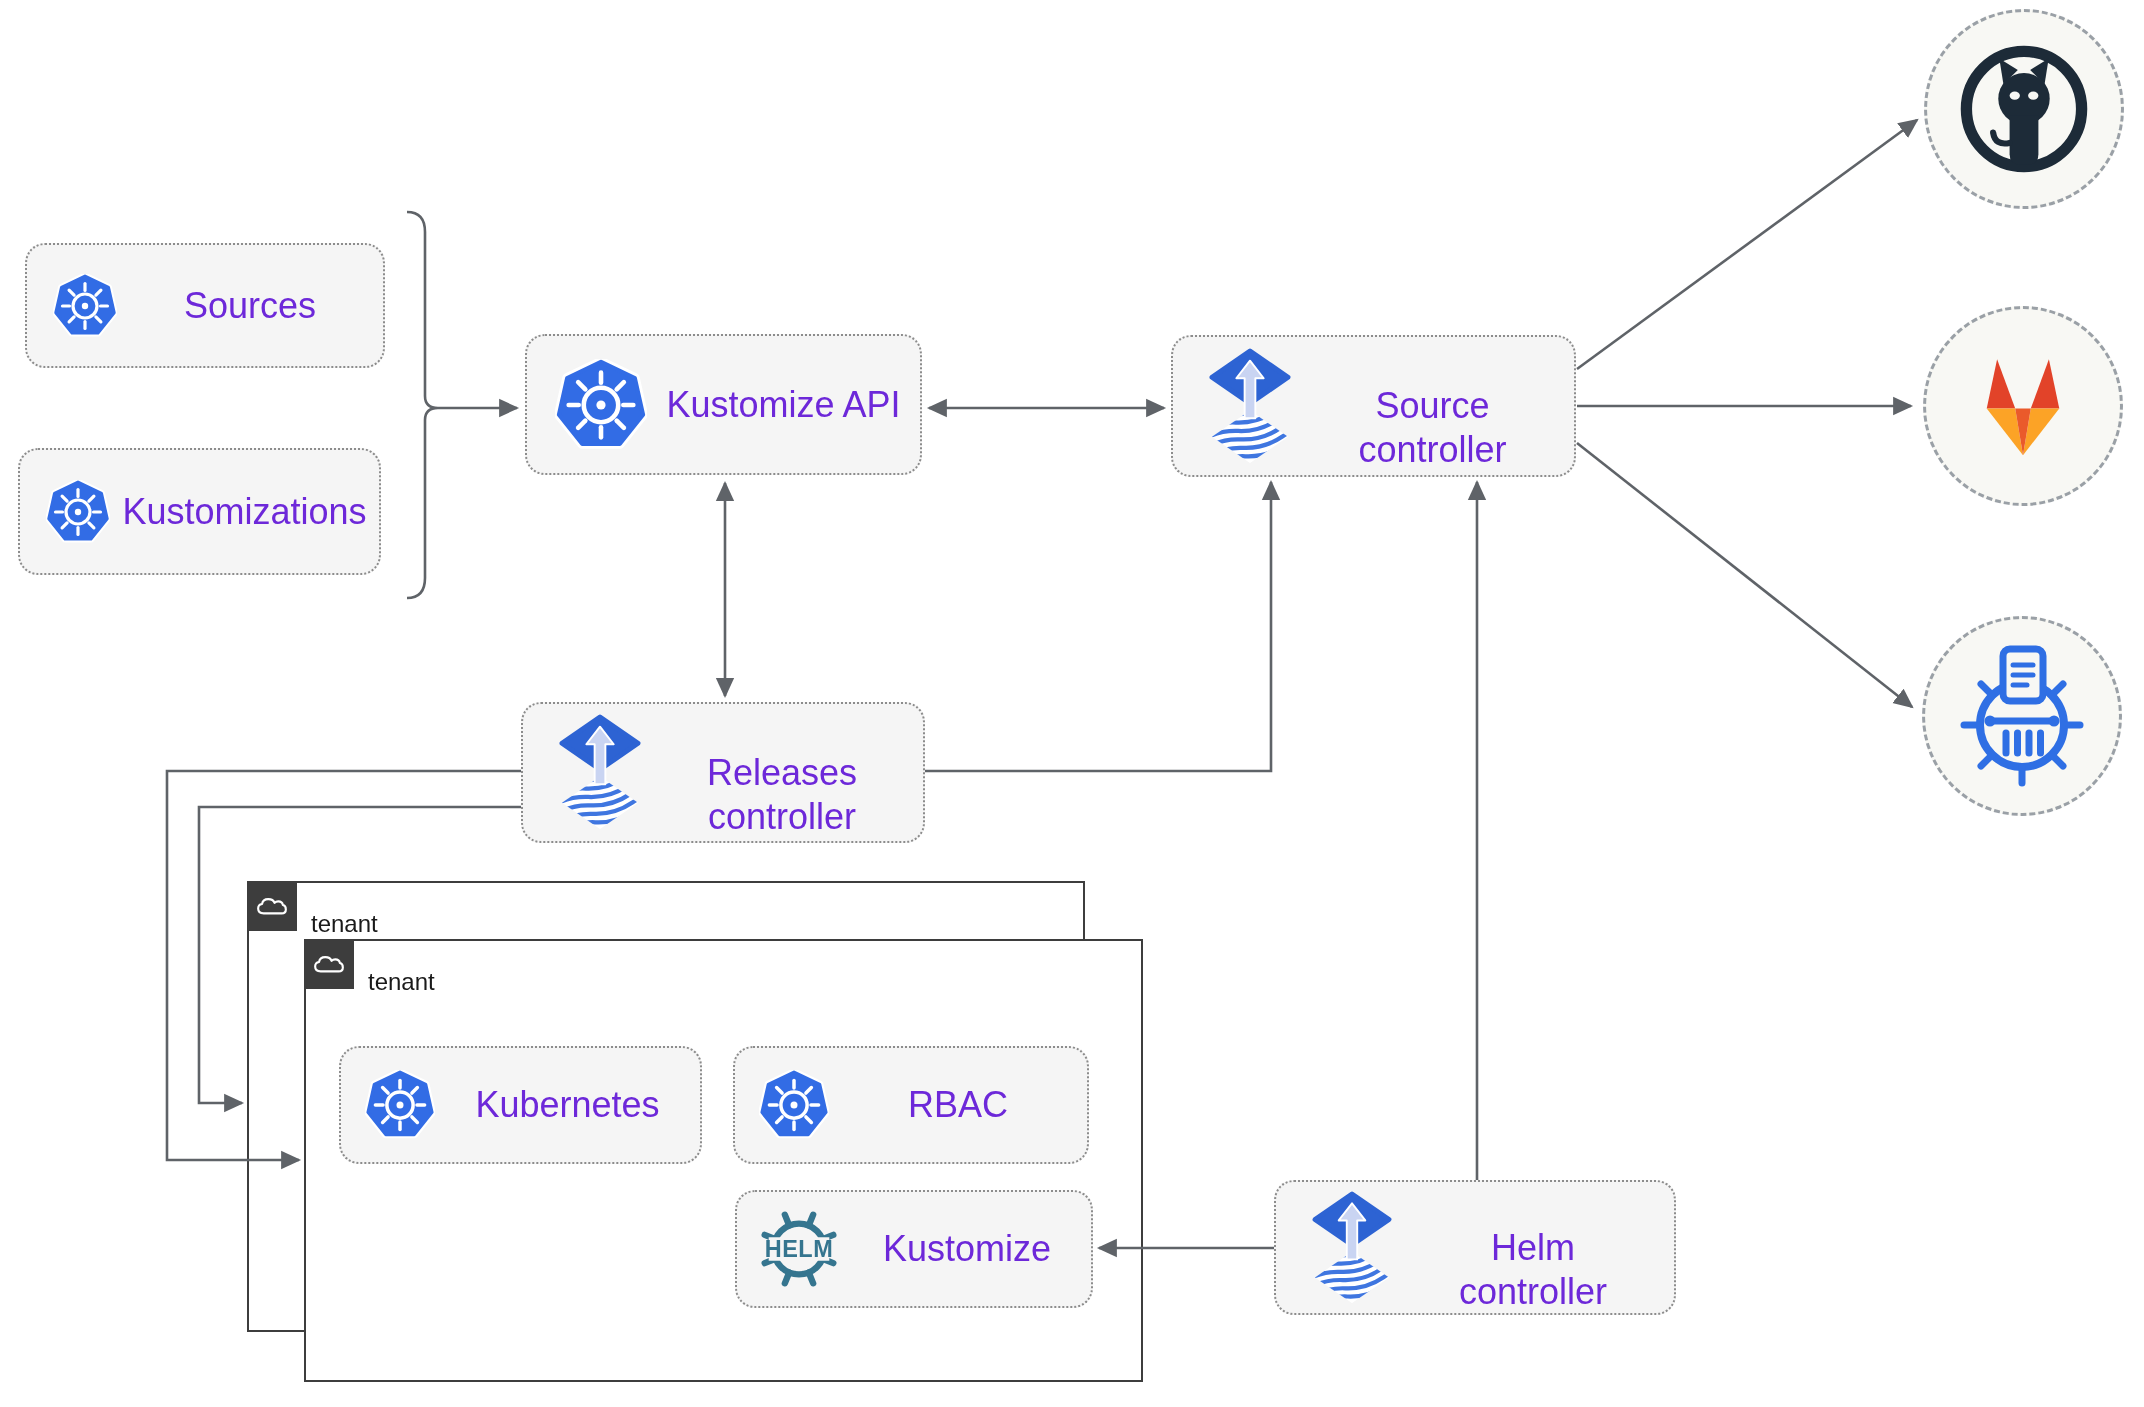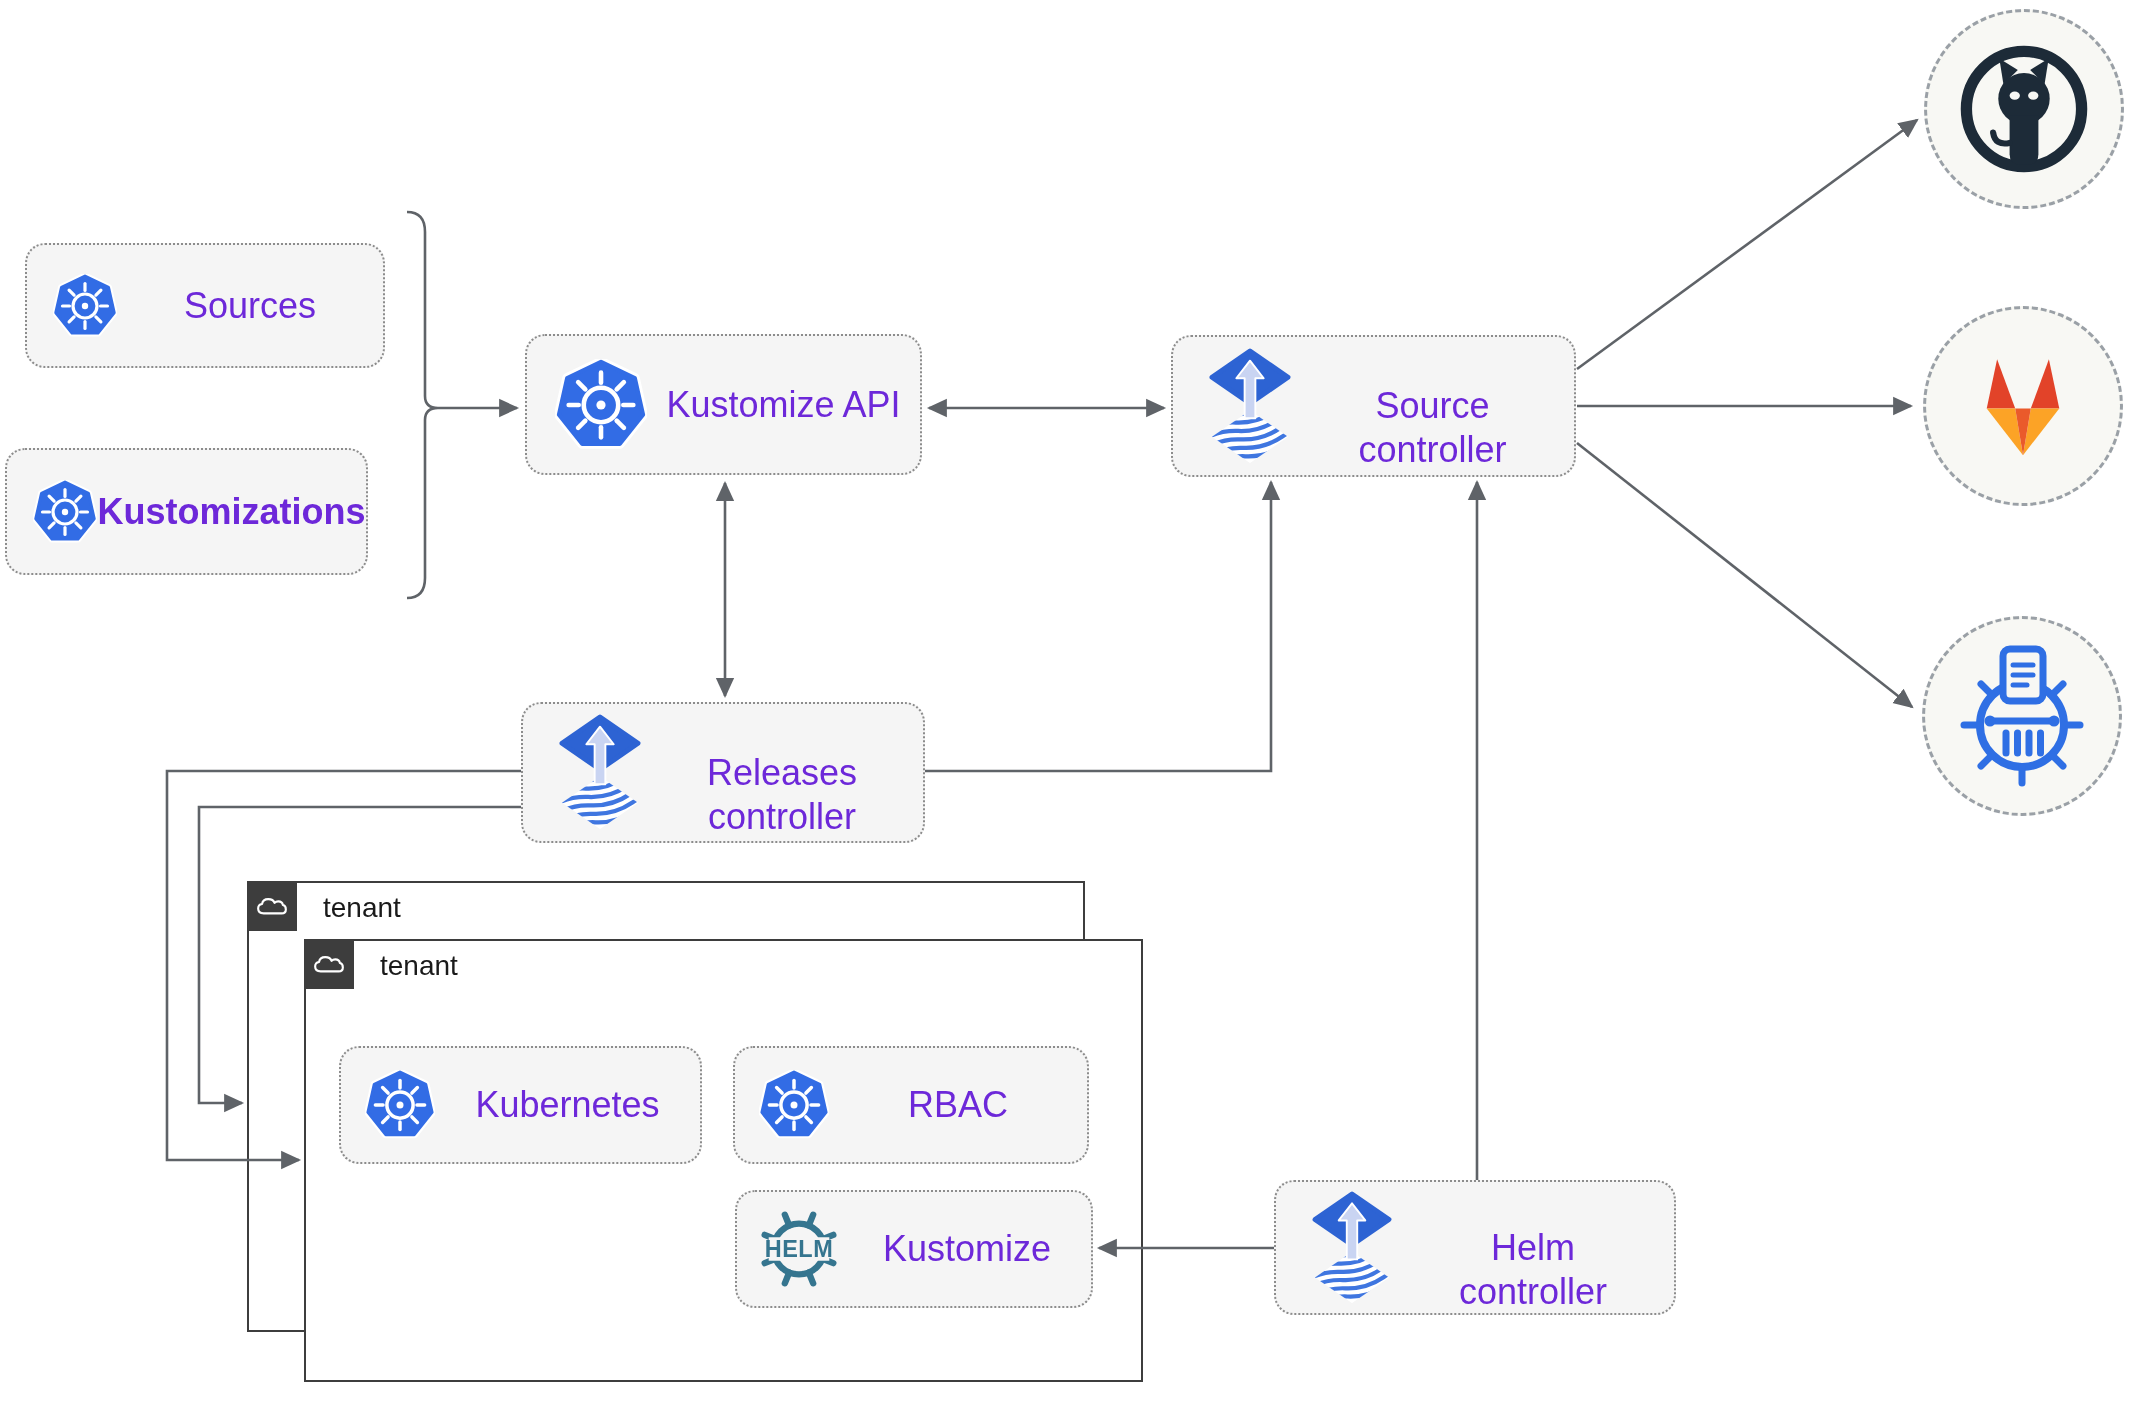--- a/index.html
+++ b/index.html
@@ -9,22 +9,22 @@
   .node{position:absolute;background:#f5f5f5;border:2.5px dotted #8c8c8c;border-radius:20px;
         display:flex;align-items:center;box-sizing:border-box;z-index:3;}
   .node .nicon{flex:0 0 auto;display:flex;align-items:center;justify-content:center;}
   .node .nlabel{flex:1;text-align:center;font-size:36px;color:#6d28d9;}
   .label-2l{white-space:pre-line;line-height:1.22;margin-top:44px;}
 
   
   .tenant{position:absolute;background:#ffffff;border:2.5px solid #3d3d3d;box-sizing:border-box;}
   .tenant-tab{position:absolute;left:-2.5px;top:-2.5px;width:50px;height:50px;background:#3d3d3d;
               display:flex;align-items:center;justify-content:center;}
-  .tenant-label{position:absolute;left:62px;top:0;height:50px;line-height:50px;
-                font-size:28px;color:#1a1a1a;margin-left:12px;}
+  .tenant-label{position:absolute;left:62px;top:16px;height:50px;line-height:50px;
+                font-size:24px;color:#1a1a1a;}
 
   
   .endpoint{position:absolute;width:200px;height:200px;border-radius:50%;
             background:#f8f8f4;border:3px dashed #9aa0a6;box-sizing:border-box;
             display:flex;align-items:center;justify-content:center;z-index:3;}
 
   .connector-layer{position:absolute;left:0;top:0;z-index:6;pointer-events:none;}
   .defs-holder{position:absolute;width:0;height:0;overflow:hidden;}
 </style>
 </head>
@@ -159,21 +159,21 @@
 
   <div class="node" style="left:25px;top:243px;width:360px;height:125px;">
     <span class="nicon" style="margin-left:26px;">
       <svg width="64" height="64">
           <use href="#sym-k8s"></use>
         </svg>
       </span>
     <span class="nlabel">Sources</span>
   </div>
 
-  <div class="node" style="left:5px;top:448px;width:363px;height:127px;font-weight:bold;">
+  <div class="node" style="left:18px;top:448px;width:363px;height:127px;">
     <span class="nicon" style="margin-left:26px;">
       <svg width="64" height="64">
           <use href="#sym-k8s"></use>
         </svg>
       </span>
     <span class="nlabel">Kustomizations</span>
   </div>
 
   <div class="node" style="left:525px;top:334px;width:397px;height:141px;">
     <span class="nicon" style="margin-left:28px;">

